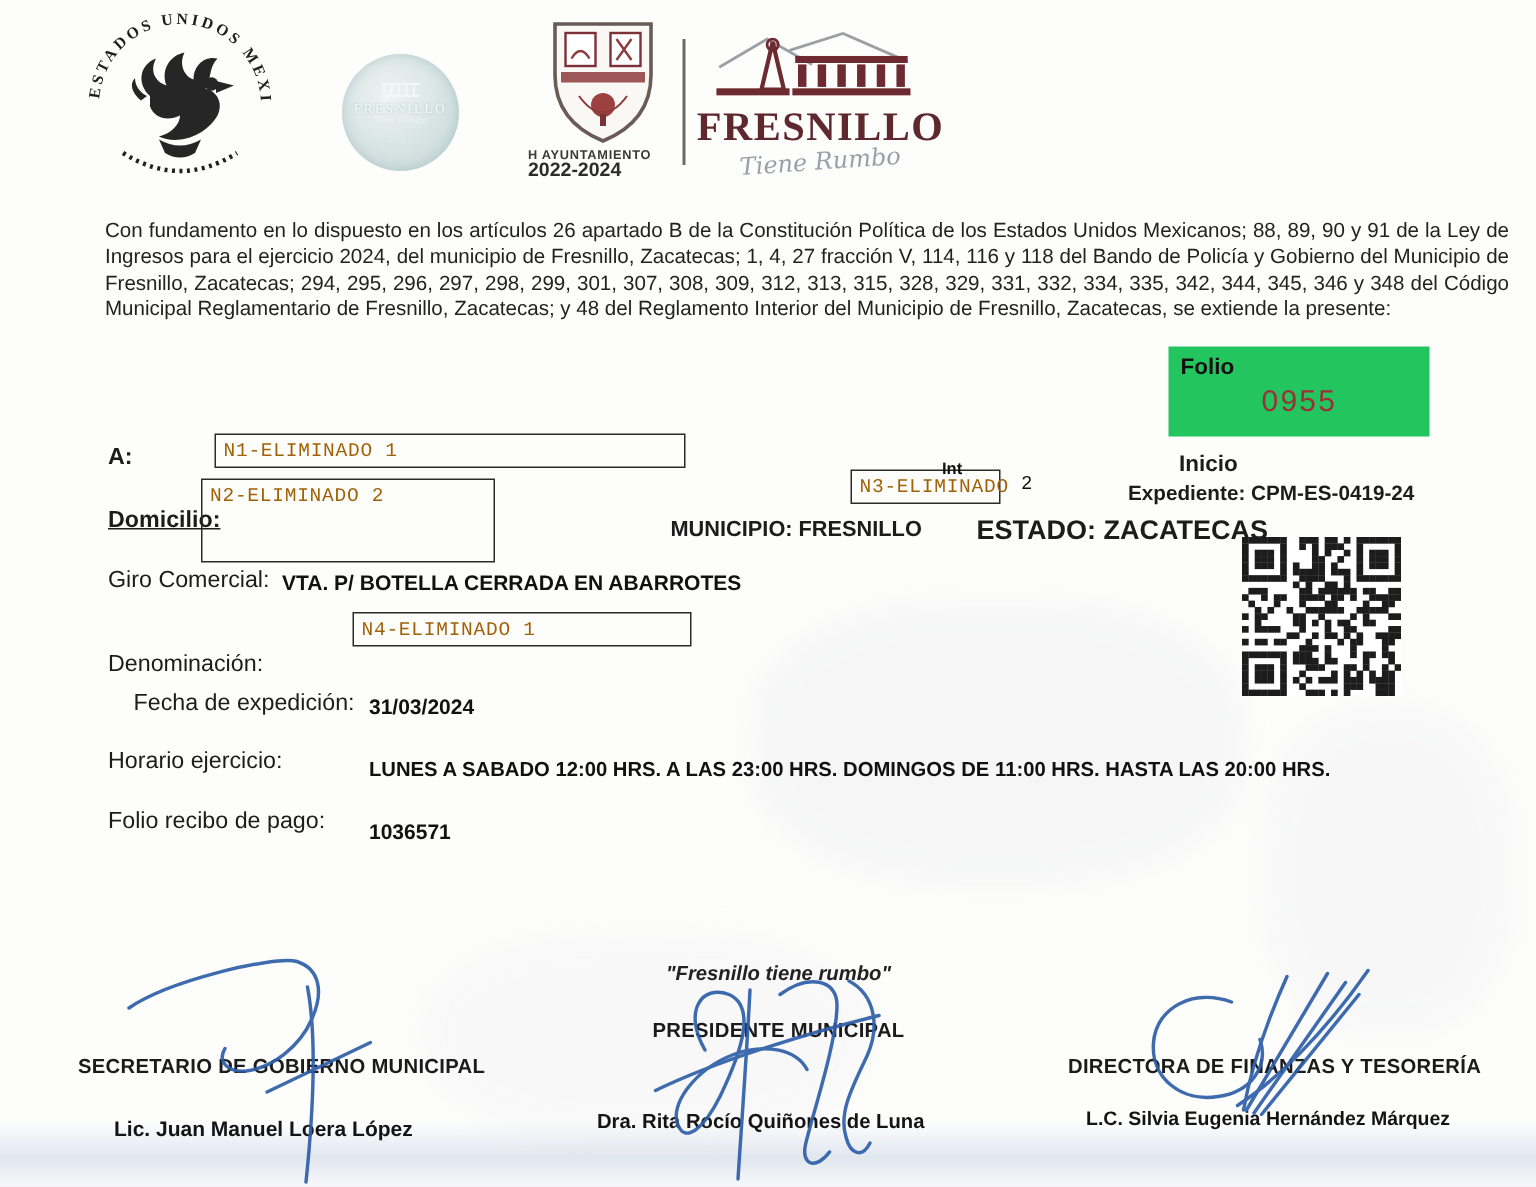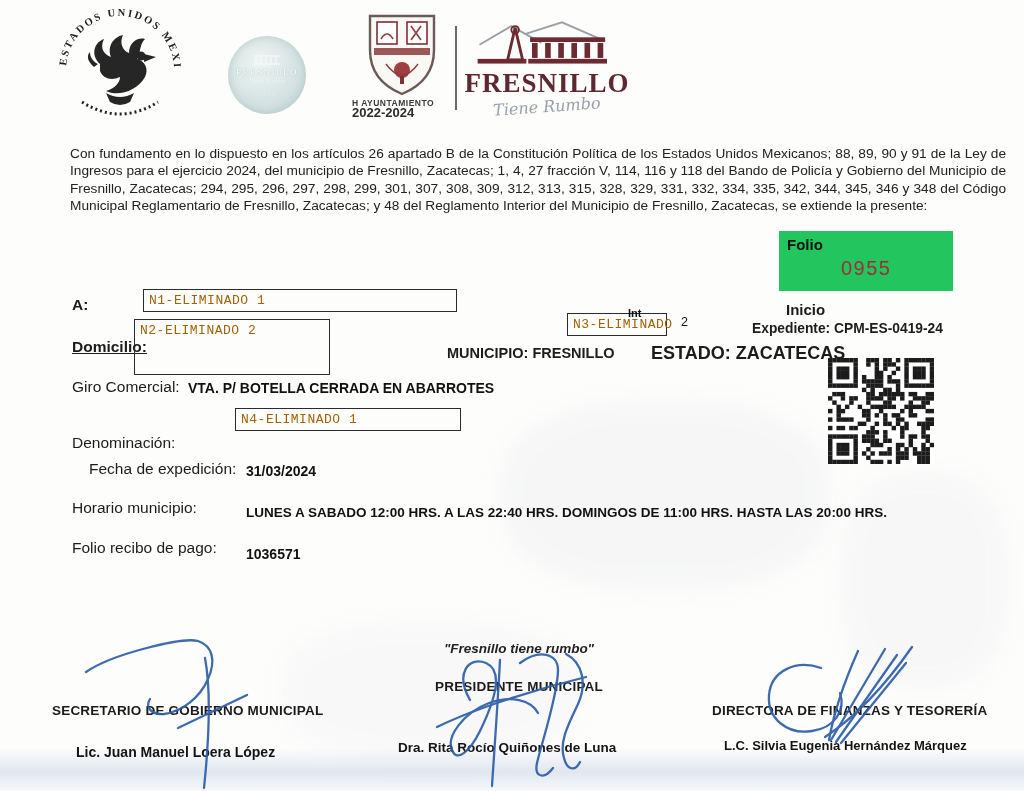--- a/index.html
+++ b/index.html
@@ -169,22 +169,22 @@
 
   <div class="abs lbl" style="left:72px;top:378px;">Giro Comercial:</div>
   <div class="abs bold-val" style="left:188px;top:380px;">VTA. P/ BOTELLA CERRADA EN ABARROTES</div>
 
   <div class="abs lbl" style="left:72px;top:434px;">Denominación:</div>
   <div class="abs valbox" style="left:235px;top:408px;width:214px;">N4-ELIMINADO 1</div>
 
   <div class="abs lbl" style="left:72px;top:460px;margin-left:17px;">Fecha de expedición:</div>
   <div class="abs bold-val" style="left:246px;top:463px;">31/03/2024</div>
 
-  <div class="abs lbl" style="left:72px;top:499px;">Horario municipio:</div>
-  <div class="abs bold-val" style="left:246px;top:505px;font-size:13.5px;white-space:nowrap;">LUNES A SABADO 12:00 HRS. A LAS 22:40 HRS. DOMINGOS DE 11:00 HRS. HASTA LAS 20:00 HRS.</div>
+  <div class="abs lbl" style="left:72px;top:499px;">Horario ejercicio:</div>
+  <div class="abs bold-val" style="left:246px;top:505px;font-size:13.5px;white-space:nowrap;">LUNES A SABADO 12:00 HRS. A LAS 23:00 HRS. DOMINGOS DE 11:00 HRS. HASTA LAS 20:00 HRS.</div>
 
   <div class="abs lbl" style="left:72px;top:539px;">Folio recibo de pago:</div>
   <div class="abs bold-val" style="left:246px;top:546px;">1036571</div>
 
   <svg class="abs" style="left:828px;top:358px;" width="106" height="106" viewBox="0 0 106 106">
       <rect x="0" y="0" width="106" height="106" fill="#ffffff"></rect>
       <rect x="0.00" y="0.00" width="4.44" height="4.44" fill="#1c1c1c"></rect>
       <rect x="4.24" y="0.00" width="4.44" height="4.44" fill="#1c1c1c"></rect>
       <rect x="8.48" y="0.00" width="4.44" height="4.44" fill="#1c1c1c"></rect>
       <rect x="12.72" y="0.00" width="4.44" height="4.44" fill="#1c1c1c"></rect>

